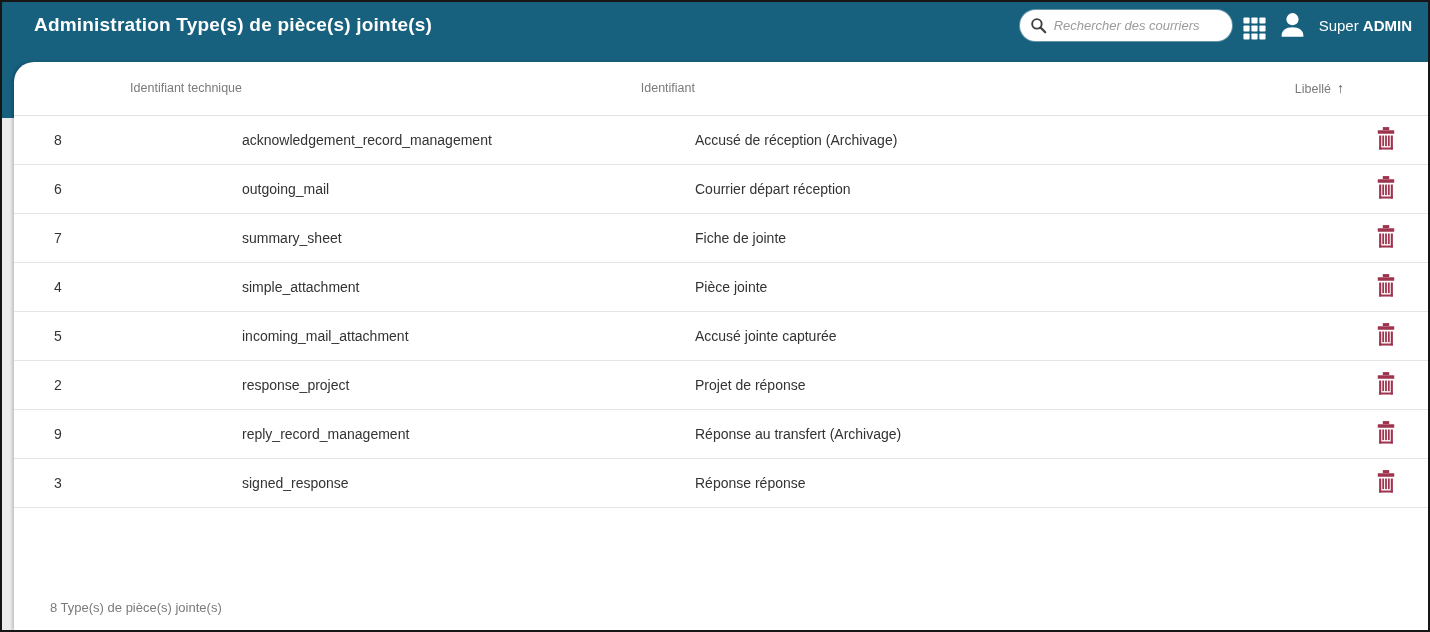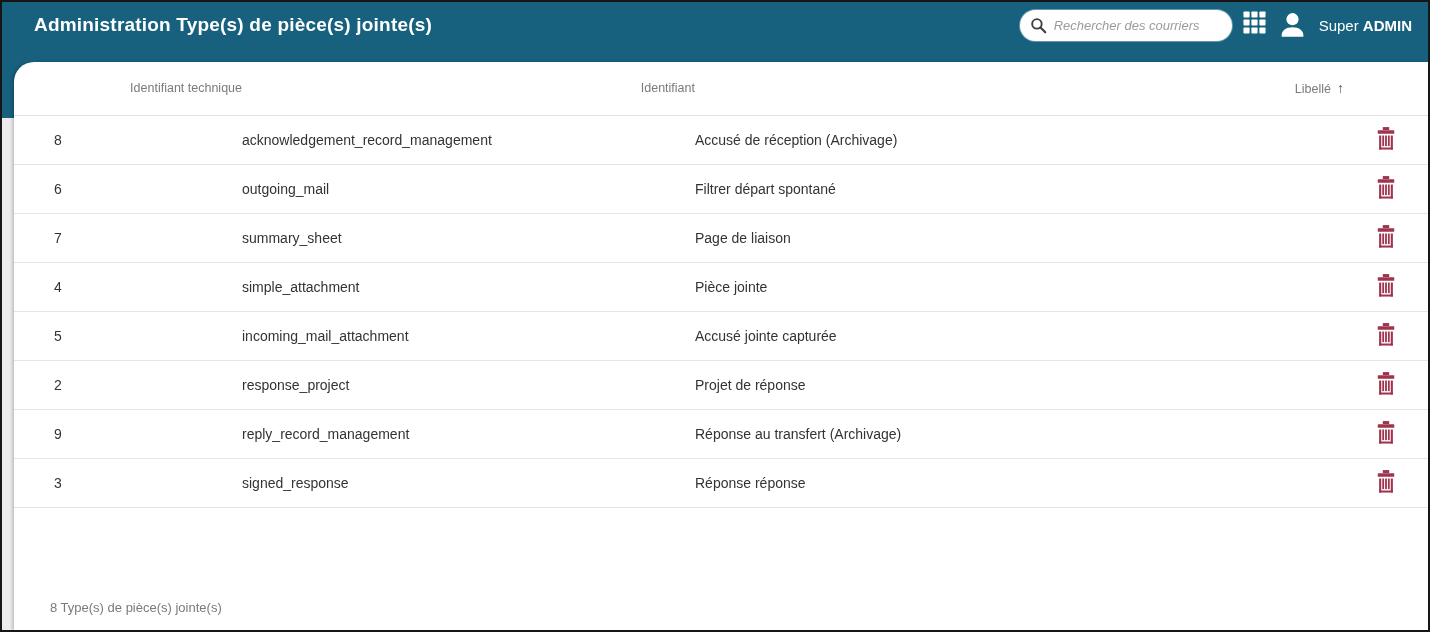--- a/index.html
+++ b/index.html
@@ -24,21 +24,21 @@
   }
   .page-title {
     color: #fff;
     font-size: 19px;
     font-weight: bold;
     letter-spacing: .2px;
   }
   .header-right {
     margin-left: auto;
     display: flex;
-    align-items: flex-start;
+    align-items: flex-end;
     gap: 10px;
   }
   .search-box {
     width: 212px; height: 31px;
     background: #fff;
     border-radius: 16px;
     display: flex;
     align-items: center;
     padding: 0 10px 0 9px;
     gap: 6px;
@@ -204,36 +204,36 @@
                     <rect x="17.2" y="9.2" width="2.3" height="15.3"></rect>
                     <rect x="4.5" y="22.3" width="15" height="2.2"></rect>
                     <rect x="7.95" y="9.2" width="1.95" height="11.6"></rect>
                     <rect x="11.02" y="9.2" width="1.95" height="11.6"></rect>
                     <rect x="14.1" y="9.2" width="1.95" height="11.6"></rect>
                   </svg></button></td>
           </tr>
         <tr>
             <td class="col-id">6</td>
             <td>outgoing_mail</td>
-            <td>Filtrer départ spontané</td>
+            <td>Courrier départ réception</td>
             <td class="delete-cell"><button class="delete-btn"><svg class="trash" width="22" height="24" viewBox="0 0 24 26" fill="#9f344e">
                     <rect x="8.5" y="0" width="7" height="3.2"></rect>
                     <rect x="3" y="3.4" width="18" height="4" rx="0.6"></rect>
                     <rect x="4.5" y="9.2" width="2.3" height="15.3"></rect>
                     <rect x="17.2" y="9.2" width="2.3" height="15.3"></rect>
                     <rect x="4.5" y="22.3" width="15" height="2.2"></rect>
                     <rect x="7.95" y="9.2" width="1.95" height="11.6"></rect>
                     <rect x="11.02" y="9.2" width="1.95" height="11.6"></rect>
                     <rect x="14.1" y="9.2" width="1.95" height="11.6"></rect>
                   </svg></button></td>
           </tr>
             <tr>
             <td class="col-id">7</td>
             <td>summary_sheet</td>
-            <td>Page de liaison</td>
+            <td>Fiche de jointe</td>
             <td class="delete-cell"><button class="delete-btn"><svg class="trash" width="22" height="24" viewBox="0 0 24 26" fill="#9f344e">
                     <rect x="8.5" y="0" width="7" height="3.2"></rect>
                     <rect x="3" y="3.4" width="18" height="4" rx="0.6"></rect>
                     <rect x="4.5" y="9.2" width="2.3" height="15.3"></rect>
                     <rect x="17.2" y="9.2" width="2.3" height="15.3"></rect>
                     <rect x="4.5" y="22.3" width="15" height="2.2"></rect>
                     <rect x="7.95" y="9.2" width="1.95" height="11.6"></rect>
                     <rect x="11.02" y="9.2" width="1.95" height="11.6"></rect>
                     <rect x="14.1" y="9.2" width="1.95" height="11.6"></rect>
                   </svg></button></td>

